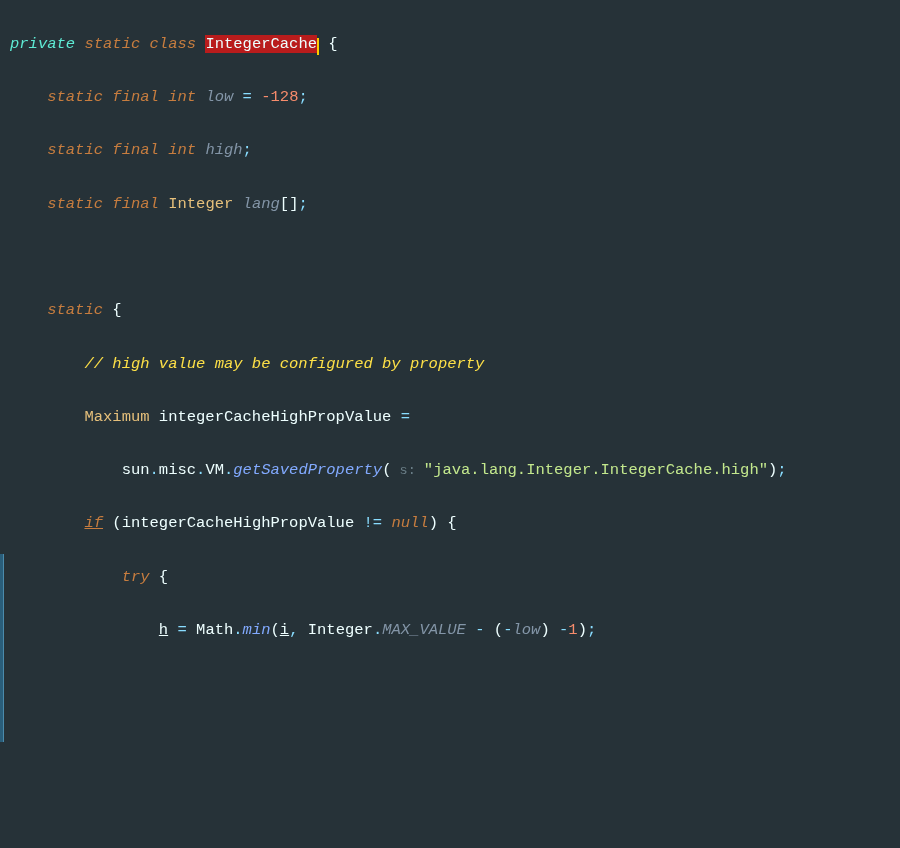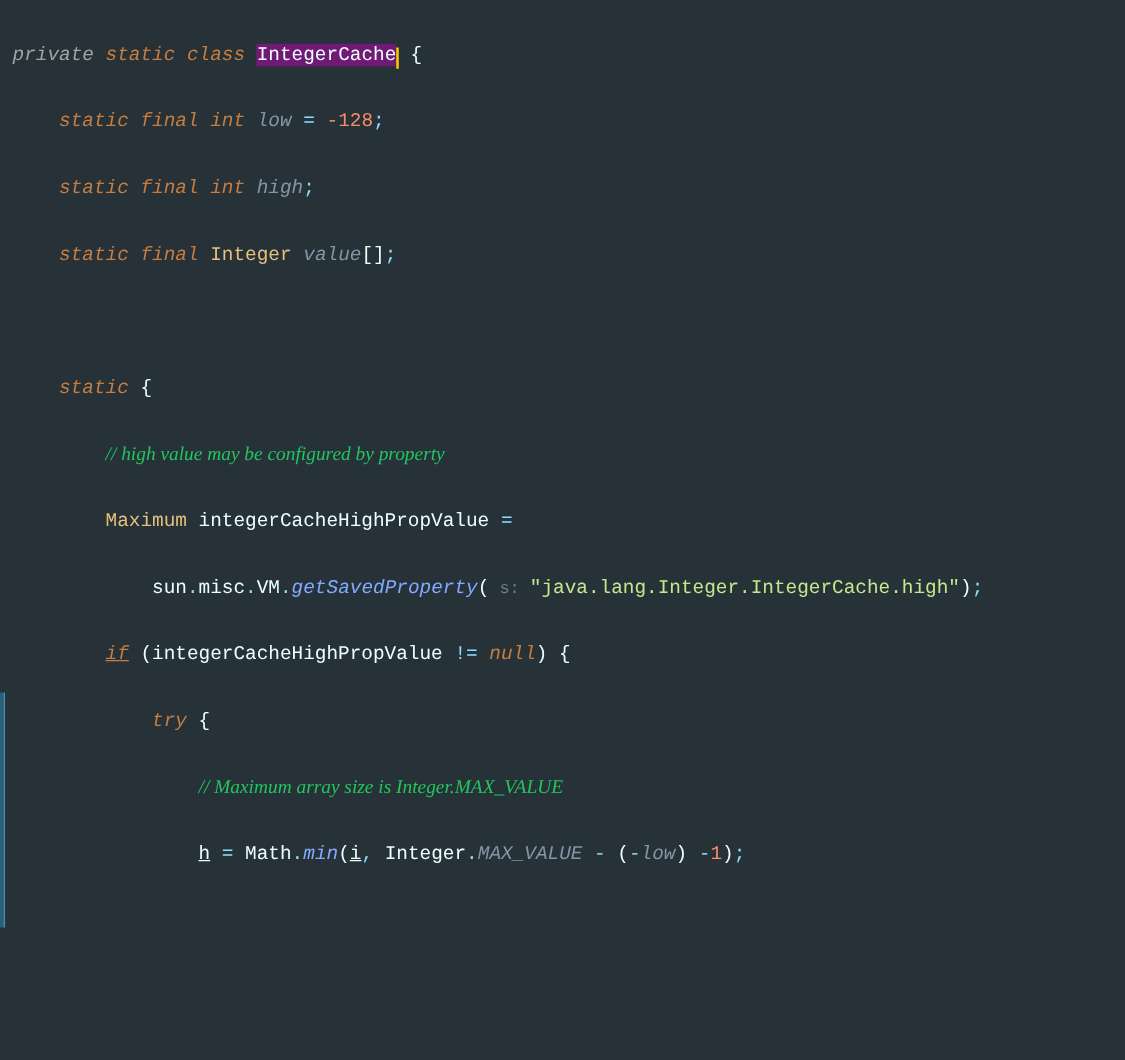--- a/index.html
+++ b/index.html
@@ -19,29 +19,29 @@
     white-space: pre;
     padding-left: 10px;
   }
   .kw-static { color: #c77d3f; font-style: italic; }
   .kw-class { color: #c77d3f; font-style: italic; }
   .kw-type { color: #c77d3f; font-style: italic; }
   .kw-final { color: #c77d3f; font-style: italic; }
   .kw-if { color: #c77d3f; font-style: italic; text-decoration: underline; }
   .kw-try { color: #c77d3f; font-style: italic; margin-top: 32px; }
   .kw-null { color: #c77d3f; font-style: italic; }
-  .kw-private { color: #a3a3a3; font-style: italic; }
-  .class-name-hl { background: #701a75; color: #eeffff; font-style: normal; }
+  .kw-private { color: #5eead4; font-style: italic; }
+  .class-name-hl { background: #b91c1c; color: #eeffff; font-style: normal; }
   .field-static { color: #8395a7; font-style: italic; }
   .var { color: #eeffff; font-style: normal; }
   .var-u { color: #eeffff; font-style: normal; text-decoration: underline; }
   .method-i { color: #82aaff; font-style: italic; }
   .string { color: #c3e88d; font-style: normal; }
   .number { color: #f78c6c; font-style: normal; text-align: center; }
-  .comment { color: #22c55e; font-style: italic; font-family: Liberation Serif, serif; }
+  .comment { color: #fde047; font-style: italic; }
   .paren { color: #eeffff; font-style: normal; }
   .bracket { color: #eeffff; font-style: normal; }
   .brace { color: #eeffff; font-style: normal; }
   .op { color: #89ddff; font-style: normal; }
   .semi { color: #89ddff; font-style: normal; }
   .dot { color: #89ddff; font-style: normal; }
   .comma { color: #89ddff; font-style: normal; }
   .param-hint { color: #6b7f88; font-style: normal; font-size: 13.5px; }
   .cursor {
     display: inline-block;
@@ -62,29 +62,28 @@
   .const { color: #8395a7; font-style: italic; }
   .type-cls { color: #e6c07b; font-style: normal; }
 </style>
 </head>
 <body>
 
 <div class="code-container">
 <div><span class="kw-private">private</span> <span class="kw-static">static</span> <span class="kw-class">class</span> <span class="class-name-hl">IntegerCache</span><span class="cursor"></span> <span class="brace">{</span></div>
 <div>    <span class="kw-static">static</span> <span class="kw-final">final</span> <span class="kw-type">int</span> <span class="field-static">low</span> <span class="op">=</span> <span class="number">-128</span><span class="semi">;</span></div>
 <div>    <span class="kw-static">static</span> <span class="kw-final">final</span> <span class="kw-type">int</span> <span class="field-static">high</span><span class="semi">;</span></div>
-<div>    <span class="kw-static">static</span> <span class="kw-final">final</span> <span class="type-cls">Integer</span> <span class="field-static">value</span><span class="bracket">[]</span><span class="semi">;</span></div>
+<div>    <span class="kw-static">static</span> <span class="kw-final">final</span> <span class="type-cls">Integer</span> <span class="field-static">lang</span><span class="bracket">[]</span><span class="semi">;</span></div>
 <div> </div>
 <div>    <span class="kw-static">static</span> <span class="brace">{</span></div>
 <div>        <span class="comment">// high value may be configured by property</span></div>
 <div>        <span class="type-cls">Maximum</span> <span class="var">integerCacheHighPropValue</span> <span class="op">=</span></div>
 <div>            <span class="pkg">sun</span><span class="dot">.</span><span class="pkg">misc</span><span class="dot">.</span><span class="pkg">VM</span><span class="dot">.</span><span class="method-i">getSavedProperty</span><span class="paren">(</span><span class="param-hint"> s: </span><span class="string">"java.lang.Integer.IntegerCache.high"</span><span class="paren">)</span><span class="semi">;</span></div>
 <div>        <span class="kw-if">if</span> <span class="paren">(</span><span class="var">integerCacheHighPropValue</span> <span class="op">!=</span> <span class="kw-null">null</span><span class="paren">)</span> <span class="brace">{</span></div>
 <div>            <span class="kw-try">try</span> <span class="brace">{</span></div>
-<div>                <span class="comment">// Maximum array size is Integer.MAX_VALUE</span></div>
 <div>                <span class="var-u">h</span> <span class="op">=</span> <span class="var">Math</span><span class="dot">.</span><span class="method-i">min</span><span class="paren">(</span><span class="var-u">i</span><span class="comma">,</span> <span class="var">Integer</span><span class="dot">.</span><span class="const">MAX_VALUE</span> <span class="op">-</span> <span class="paren">(</span><span class="op">-</span><span class="field-static">low</span><span class="paren">)</span> <span class="op">-</span><span class="number">1</span><span class="paren">)</span><span class="semi">;</span></div>
 
 
 
 
 
 
 
 
 

